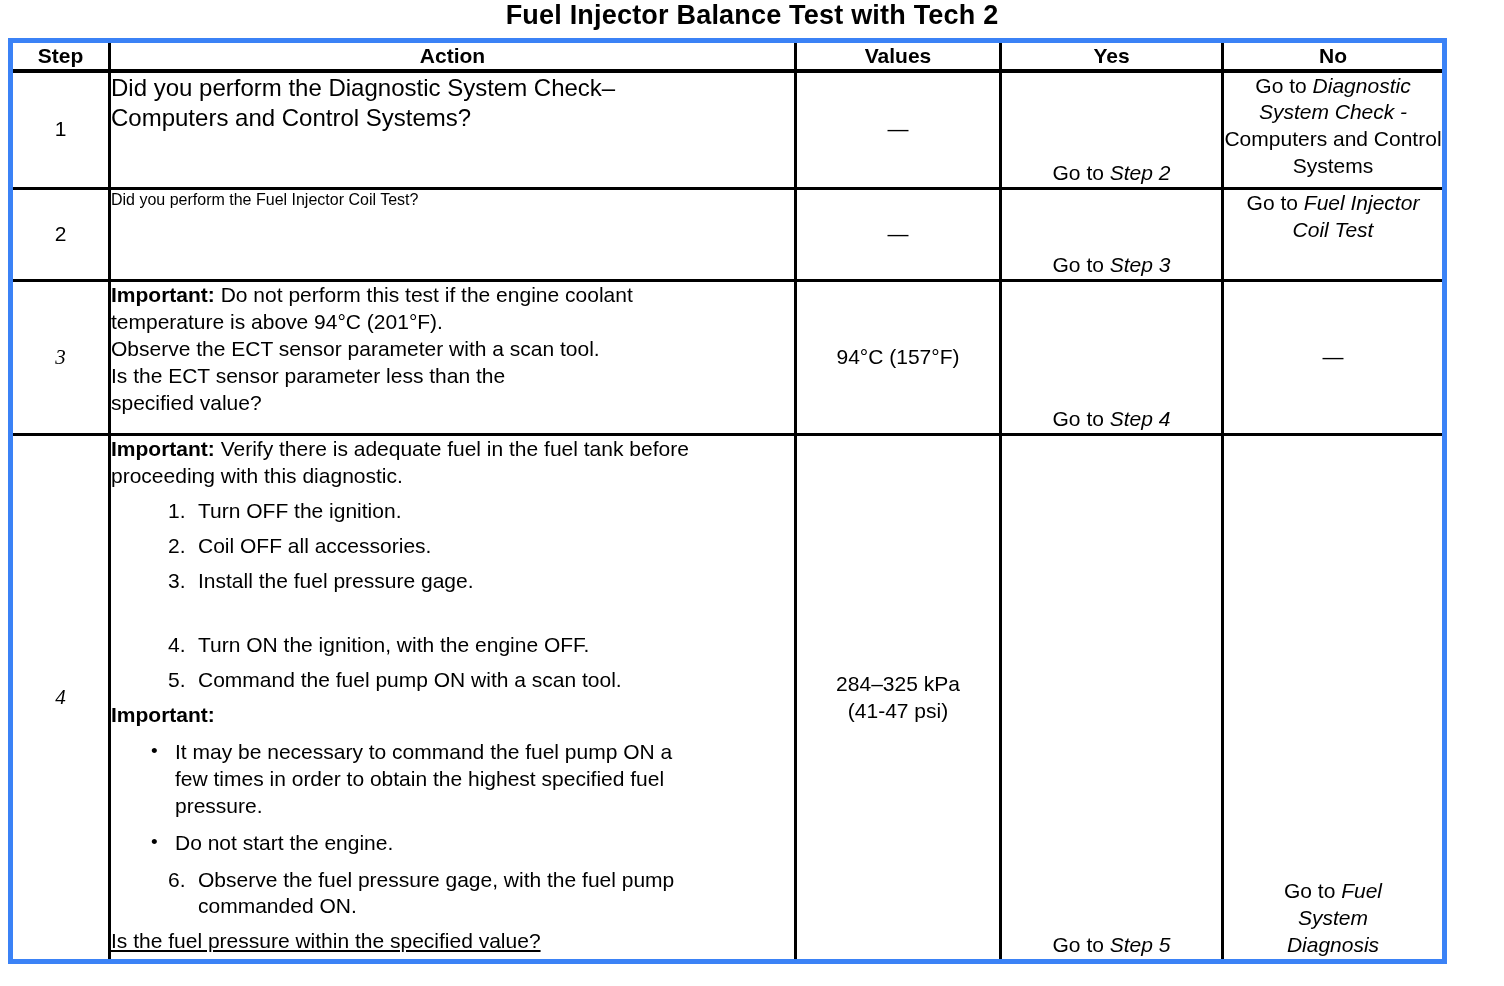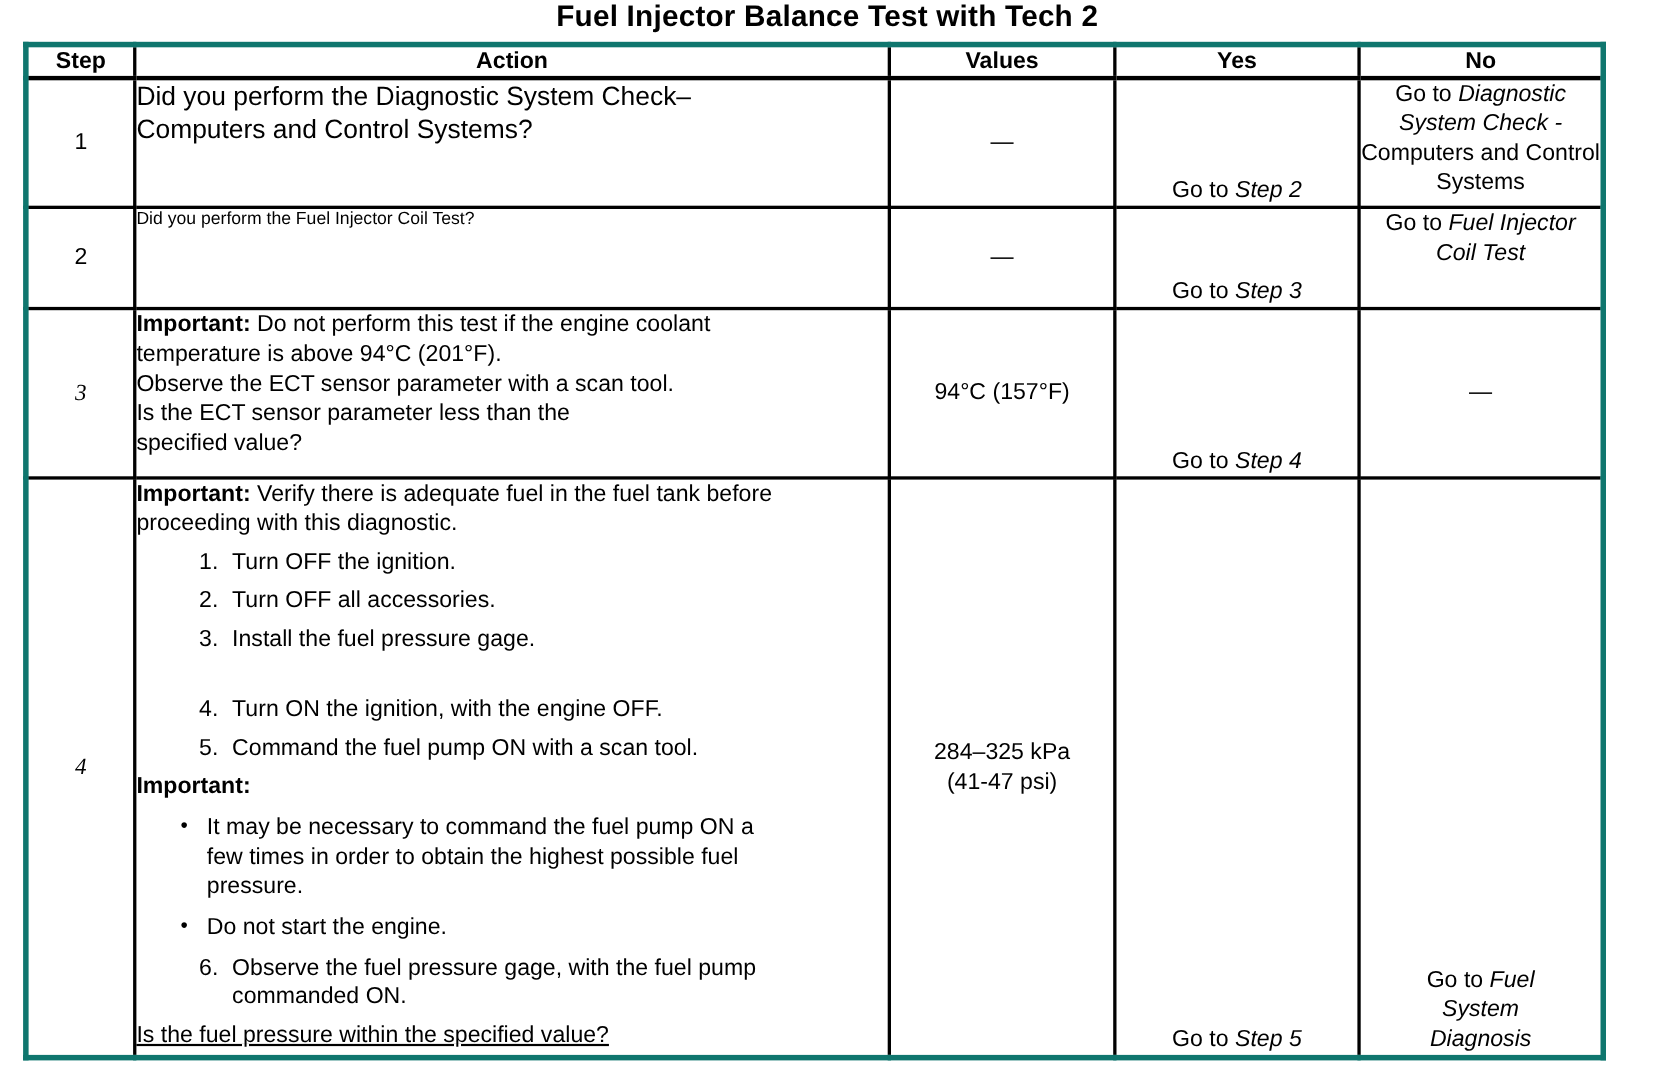--- a/index.html
+++ b/index.html
@@ -10,24 +10,24 @@
     font-family: "Liberation Sans", sans-serif;
     position: relative;
     -webkit-font-smoothing: none;
   }
   .page-title {
     position: absolute; top: 0; left: 0; width: 100%;
     text-align: center; font-size: 27px; font-weight: 700;
     letter-spacing: 0.2px;
   }
   table.diag {
-    position: absolute; left: 21px; top: 38px;
+    position: absolute; left: 8px; top: 38px;
     width: 1434px; table-layout: fixed;
     border-collapse: collapse;
-    border: 5px solid #0f766e;
+    border: 5px solid #3b82f6;
   }
   .diag th, .diag td { border: 3px solid #000; }
   .diag th {
     height: 30px; font-size: 21px; font-weight: 700;
     text-align: center; vertical-align: middle;
     border-bottom-width: 4px; padding: 0;
   }
   .diag td { font-size: 21px; line-height: 1.28; padding: 0; }
   tr.r1 { height: 118px; }
   tr.r2 { height: 92px; }
@@ -152,38 +152,38 @@
       <p class="para-imp">
         <b>Important:</b>
         <span>Verify there is adequate fuel in the fuel tank before proceeding with this diagnostic.</span>
       </p>
       <div class="n-item">
         <span class="n-num">1.</span>
         <span>Turn OFF the ignition.</span>
       </div>
       <div class="n-item">
         <span class="n-num">2.</span>
-        <span>Turn OFF all accessories.</span>
+        <span>Coil OFF all accessories.</span>
       </div>
       <div class="n-item">
         <span class="n-num">3.</span>
         <span>Install the fuel pressure gage.</span>
       </div>
       <div class="n-item gap-top">
         <span class="n-num">4.</span>
         <span>Turn ON the ignition, with the engine OFF.</span>
       </div>
       <div class="n-item">
         <span class="n-num">5.</span>
         <span>Command the fuel pump ON with a scan tool.</span>
       </div>
       <p class="imp2">Important:</p>
       <div class="b-item">
         <span class="b-dot">•</span>
-        <span class="b-text">It may be necessary to command the fuel pump ON a few times in order to obtain the highest possible fuel pressure.</span>
+        <span class="b-text">It may be necessary to command the fuel pump ON a few times in order to obtain the highest specified fuel pressure.</span>
       </div>
       <div class="b-item">
         <span class="b-dot">•</span>
         <span class="b-text">Do not start the engine.</span>
       </div>
       <div class="n-item">
         <span class="n-num">6.</span>
         <span class="mw540">Observe the fuel pressure gage, with the fuel pump commanded ON.</span>
       </div>
       <p class="final-q">Is the fuel pressure within the specified value?</p>

